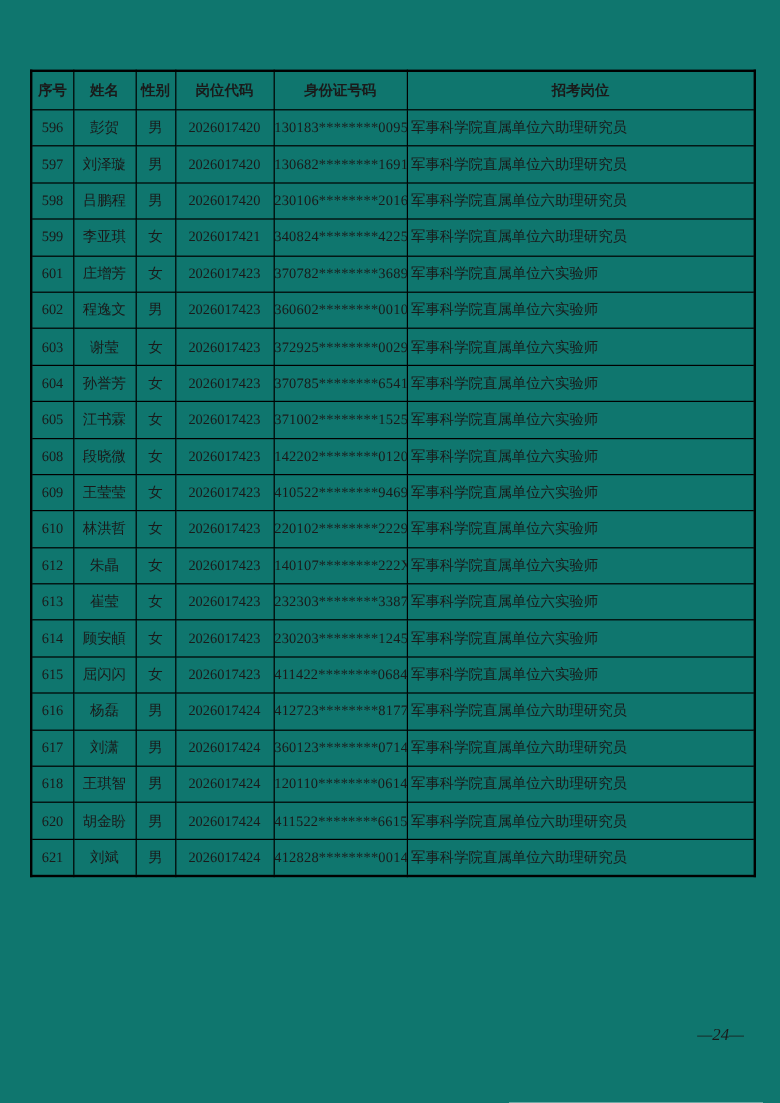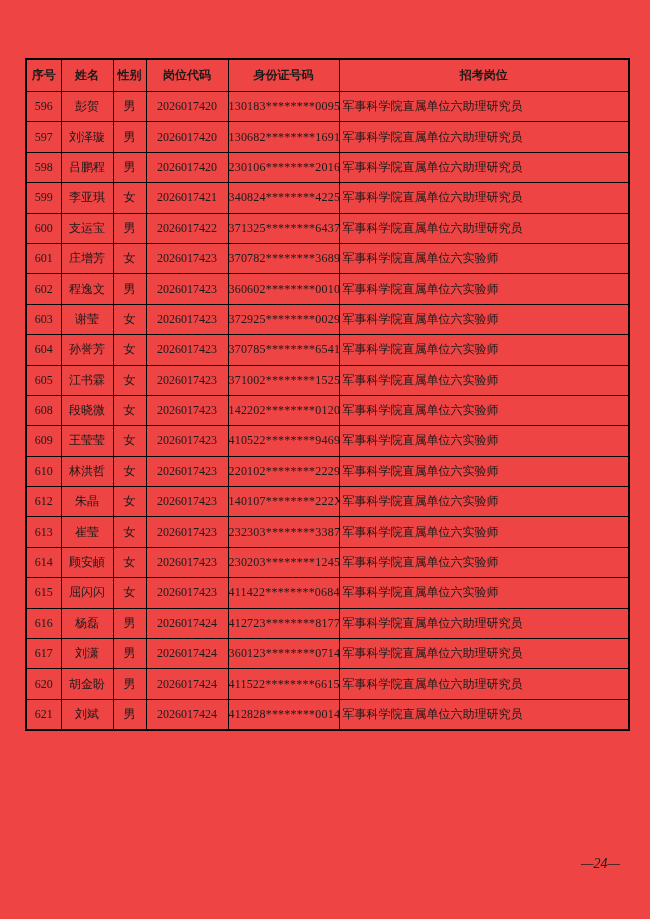--- a/index.html
+++ b/index.html
@@ -4,21 +4,21 @@
 <style>
   html, body {
     margin: 0;
     padding: 0;
     background: #ffffff;
   }
   .page {
     position: relative;
     width: 650px;
     height: 919px;
-    background: #ef4444;
+    background: #0f766e;
     font-family: "Liberation Serif", "DejaVu Serif", serif;
     color: #1a1a1a;
     overflow: hidden;
   }
   table.roster {
     position: absolute;
     left: 25px;
     top: 58px;
     width: 603px;
     border-collapse: collapse;
@@ -119,28 +119,20 @@
     </tr>
         <tr>
       <td class="col-index">599</td>
       <td class="col-name">李亚琪</td>
       <td class="col-gender">女</td>
       <td class="col-code">2026017421</td>
       <td class="col-id">340824********4225</td>
       <td class="col-position">军事科学院直属单位六助理研究员</td>
     </tr>
         <tr>
-      <td class="col-index">600</td>
-      <td class="col-name">支运宝</td>
-      <td class="col-gender">男</td>
-      <td class="col-code">2026017422</td>
-      <td class="col-id">371325********6437</td>
-      <td class="col-position">军事科学院直属单位六助理研究员</td>
-    </tr>
-        <tr>
       <td class="col-index">601</td>
       <td class="col-name">庄增芳</td>
       <td class="col-gender">女</td>
       <td class="col-code">2026017423</td>
       <td class="col-id">370782********3689</td>
       <td class="col-position">军事科学院直属单位六实验师</td>
     </tr>
         <tr>
       <td class="col-index">602</td>
       <td class="col-name">程逸文</td>
@@ -239,20 +231,28 @@
     </tr>
         <tr>
       <td class="col-index">617</td>
       <td class="col-name">刘潇</td>
       <td class="col-gender">男</td>
       <td class="col-code">2026017424</td>
       <td class="col-id">360123********0714</td>
       <td class="col-position">军事科学院直属单位六助理研究员</td>
     </tr>
         <tr>
+      <td class="col-index">618</td>
+      <td class="col-name">王琪智</td>
+      <td class="col-gender">男</td>
+      <td class="col-code">2026017424</td>
+      <td class="col-id">120110********0614</td>
+      <td class="col-position">军事科学院直属单位六助理研究员</td>
+    </tr>
+        <tr>
       <td class="col-index">620</td>
       <td class="col-name">胡金盼</td>
       <td class="col-gender">男</td>
       <td class="col-code">2026017424</td>
       <td class="col-id">411522********6615</td>
       <td class="col-position">军事科学院直属单位六助理研究员</td>
     </tr>
         <tr>
       <td class="col-index">621</td>
       <td class="col-name">刘斌</td>

